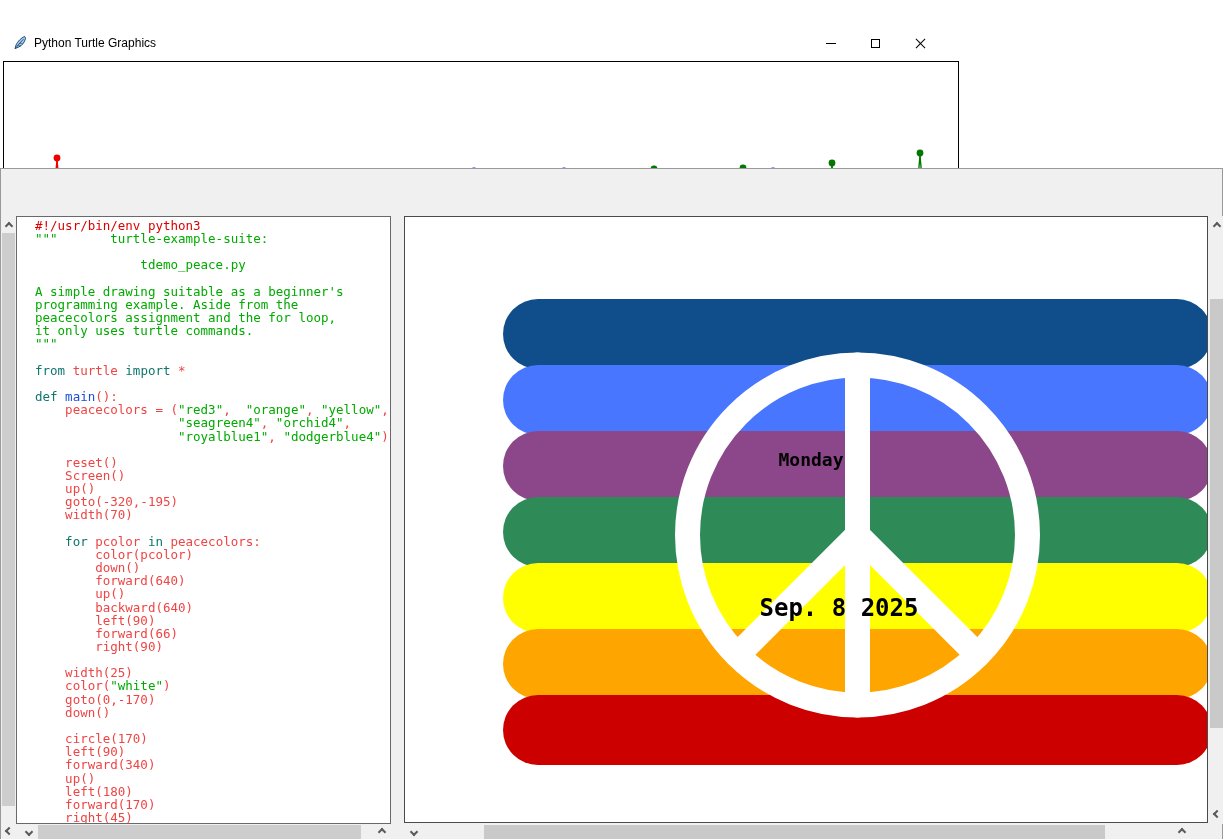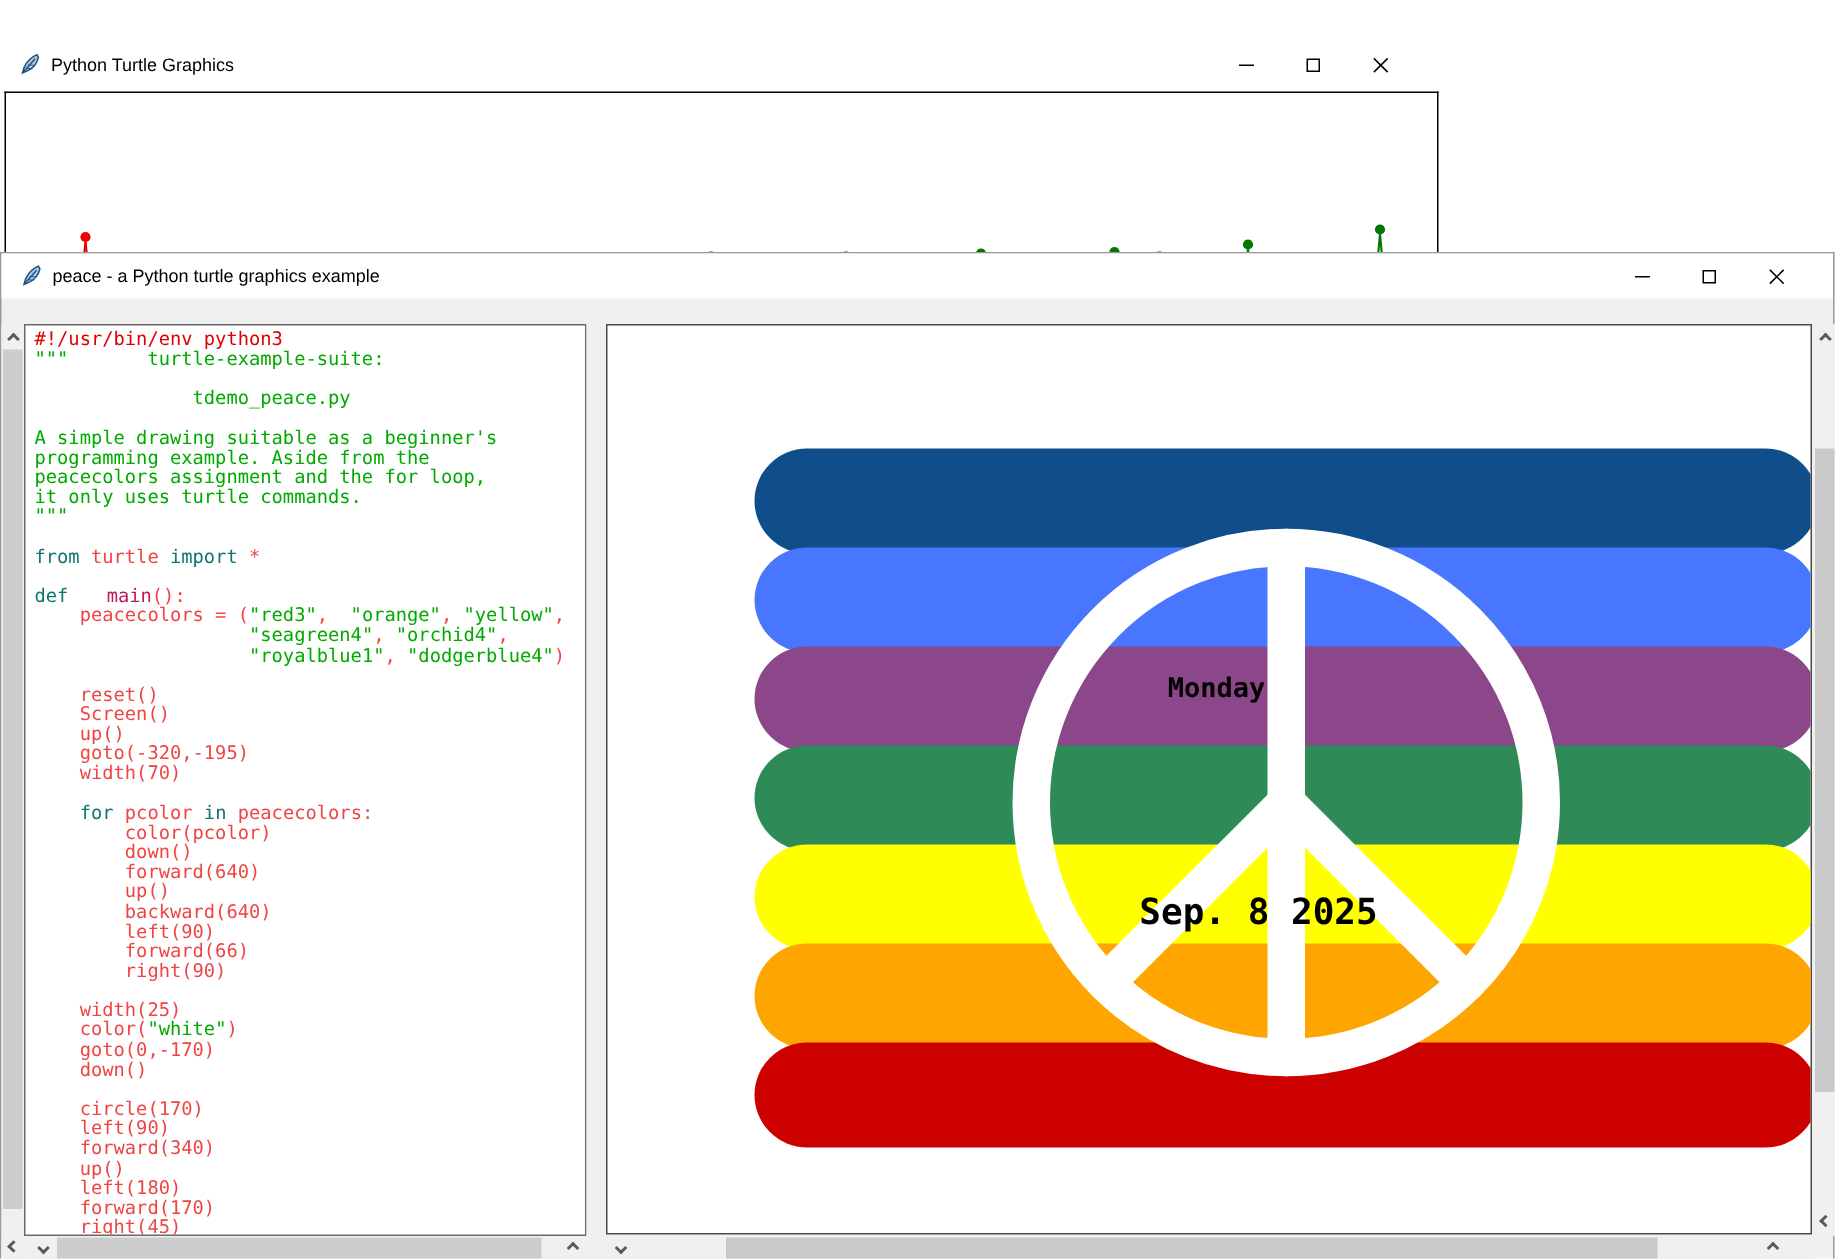--- a/index.html
+++ b/index.html
@@ -30,25 +30,25 @@
   #peace-titlebar { position:absolute; left:0; top:0; right:0; height:30px; background:#fff; display:flex; align-items:center; }
   #peace-menubar { position:absolute; left:0; top:30px; right:0; height:17px; background:#fff;
                    display:flex; align-items:center; font-size:12px; color:#000; }
   .menu-item { padding:0 7px; height:17px; display:flex; align-items:center; }
   .menu-item:first-child { margin-left:2px; }
 
   
   #code-vscroll { position:absolute; left:0; top:47px; width:15px; height:624px; background:#f0f0f0; }
   #code-vthumb { position:absolute; left:1px; top:17px; width:13px; height:573px; background:#cdcdcd; }
   #code-area { position:absolute; left:15px; top:47px; width:375px; height:608px; background:#fff;
-               border:1px solid #696969; overflow:hidden; padding:2px 0 0 6px;
+               border:1px solid #696969; overflow:hidden; padding:2px 0 0 18px;
                font-family:"DejaVu Sans Mono", monospace; font-size:12.5px; line-height:13.15px;
                white-space:pre; }
   .c-c { color:#dd0000; } .c-s { color:#00aa00; } .c-k { color:#0f766e;text-align:right; }
-  .c-d { color:#be185d;margin-left:18px; } .c-p { color:#ef4444; }
+  .c-d { color:#1d4ed8; } .c-p { color:#ef4444; }
   #code-hscroll { position:absolute; left:18px; top:655px; width:372px; height:16px; background:#f0f0f0; }
   #code-hthumb { position:absolute; left:19px; top:1px; width:323px; height:14px; background:#cdcdcd; }
   #sash { position:absolute; left:390px; top:47px; width:13px; height:624px; background:#f0f0f0; }
 
   
   #draw-canvas { position:absolute; left:403px; top:47px; width:804px; height:607px;
                  background:#fff; border:1px solid #4a4a4a; overflow:hidden;padding-left:45px; }
   #canvas-vscroll { position:absolute; left:1208px; top:47px; width:15px; height:608px; background:#f0f0f0; }
   #canvas-vthumb { position:absolute; left:1px; top:83px; width:13px; height:429px; background:#c9c9c9; }
   #canvas-hscroll { position:absolute; left:403px; top:655px; width:804px; height:16px; background:#f0f0f0; }
@@ -147,40 +147,20 @@
         <g>
           <line x1="916" y1="94" x2="912.5" y2="132" stroke="#007700" stroke-width="1.4"></line>
           <line x1="916" y1="94" x2="919.5" y2="132" stroke="#007700" stroke-width="1.4"></line>
           <circle cx="916" cy="91" r="3.4" fill="#007700"></circle>
         </g>
       </svg>
   </div>
 </div>
 
 <div id="peace-window">
-  <div id="peace-titlebar" class="win-titlebar">
-    <svg class="tb-icon" viewBox="0 0 16 16">
-      <path d="M12.6 1.4 C9.2 2.9 5.6 6.4 4.1 9.9 L3 13.6 L6.6 12.1 C10.1 10.6 12.7 7.1 13.6 3.3 Z" fill="#a8c8e8" stroke="#1f4e79" stroke-width="1"></path>
-      <line x1="3.4" y1="13.2" x2="11.4" y2="4.2" stroke="#1f4e79" stroke-width="0.9"></line>
-      <line x1="5.4" y1="10.4" x2="9.4" y2="10.9" stroke="#1f4e79" stroke-width="0.6"></line>
-      <line x1="6.8" y1="8.2" x2="10.8" y2="8.6" stroke="#1f4e79" stroke-width="0.6"></line>
-    </svg>
-    <span class="win-title">peace - a Python turtle graphics example</span>
-    <div class="win-controls" style="right:15px;">
-      <div class="win-btn">
-          <div class="glyph-min"></div>
-        </div>
-      <div class="win-btn">
-          <div class="glyph-max"></div>
-        </div>
-      <div class="win-btn">
-          <div class="glyph-close"></div>
-        </div>
-    </div>
-  </div>
 
 
   <div id="code-vscroll">
     <div class="sb-arrow" style="left:0;top:0;">
         <div class="chev up"></div>
       </div>
     <div id="code-vthumb"></div>
     <div class="sb-arrow" style="left:0;top:608px;">
         <div class="chev down"></div>
       </div>

